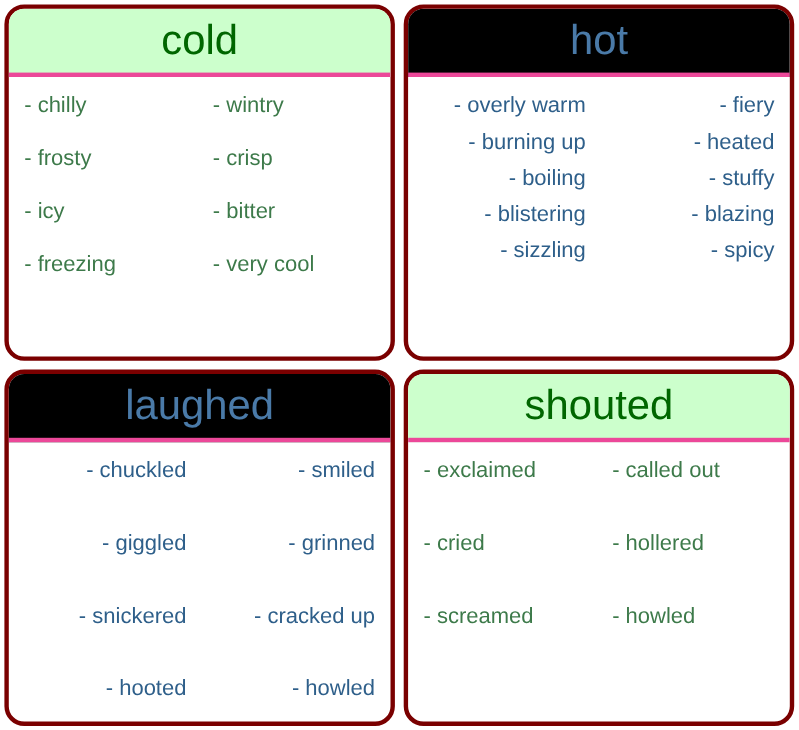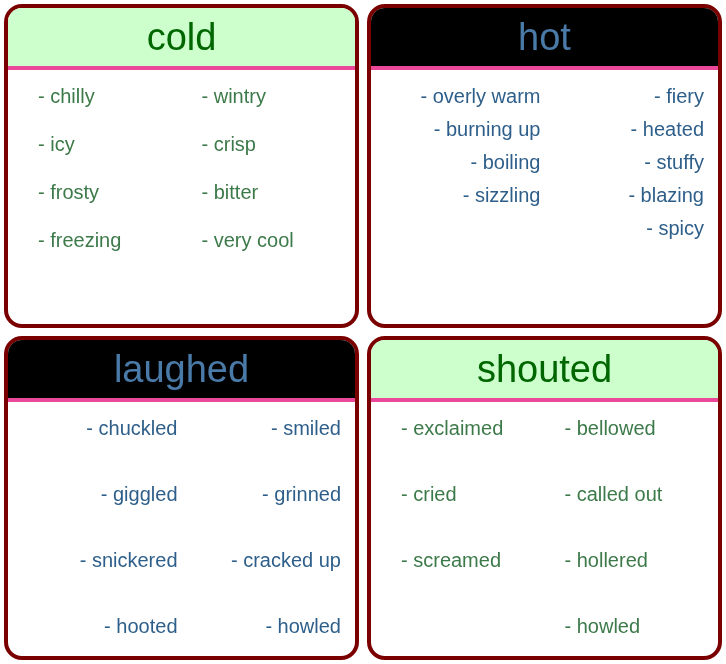--- a/index.html
+++ b/index.html
@@ -70,21 +70,20 @@
     flex: 1 1 auto;
     box-sizing: border-box;
     padding: 16px 14px 8px 14px;
     position: relative;
   }
 
   .columns {
     display: grid;
     grid-template-columns: 1fr 1fr;
     column-gap: 24px;
-    margin-left: 16px;
   }
 
   .col {
     display: flex;
     flex-direction: column;
   }
 
   .term {
     font-size: 20px;
     line-height: 1;
@@ -103,22 +102,22 @@
 
   <div class="cell">
     <div class="card theme-green">
       <div class="card-header">
         <span class="card-title">cold</span>
       </div>
       <div class="card-body">
         <div class="columns spacing-wide">
           <div class="col">
             <span class="term">- chilly</span>
+            <span class="term">- frosty</span>
             <span class="term">- icy</span>
-            <span class="term">- frosty</span>
             <span class="term">- freezing</span>
           </div>
           <div class="col">
             <span class="term">- wintry</span>
             <span class="term">- crisp</span>
             <span class="term">- bitter</span>
             <span class="term">- very cool</span>
           </div>
         </div>
       </div>
@@ -129,20 +128,21 @@
     <div class="card theme-blue">
       <div class="card-header">
         <span class="card-title">hot</span>
       </div>
       <div class="card-body">
         <div class="columns spacing-tight">
           <div class="col">
             <span class="term">- overly warm</span>
             <span class="term">- burning up</span>
             <span class="term">- boiling</span>
+            <span class="term">- blistering</span>
             <span class="term">- sizzling</span>
           </div>
           <div class="col">
             <span class="term">- fiery</span>
             <span class="term">- heated</span>
             <span class="term">- stuffy</span>
             <span class="term">- blazing</span>
             <span class="term">- spicy</span>
           </div>
         </div>
@@ -180,21 +180,20 @@
         <span class="card-title">shouted</span>
       </div>
       <div class="card-body">
         <div class="columns spacing-xwide">
           <div class="col">
             <span class="term">- exclaimed</span>
             <span class="term">- cried</span>
             <span class="term">- screamed</span>
           </div>
           <div class="col">
-            <span class="term">- bellowed</span>
             <span class="term">- called out</span>
             <span class="term">- hollered</span>
             <span class="term">- howled</span>
           </div>
         </div>
 
       </div>
     </div>
   </div>
 

